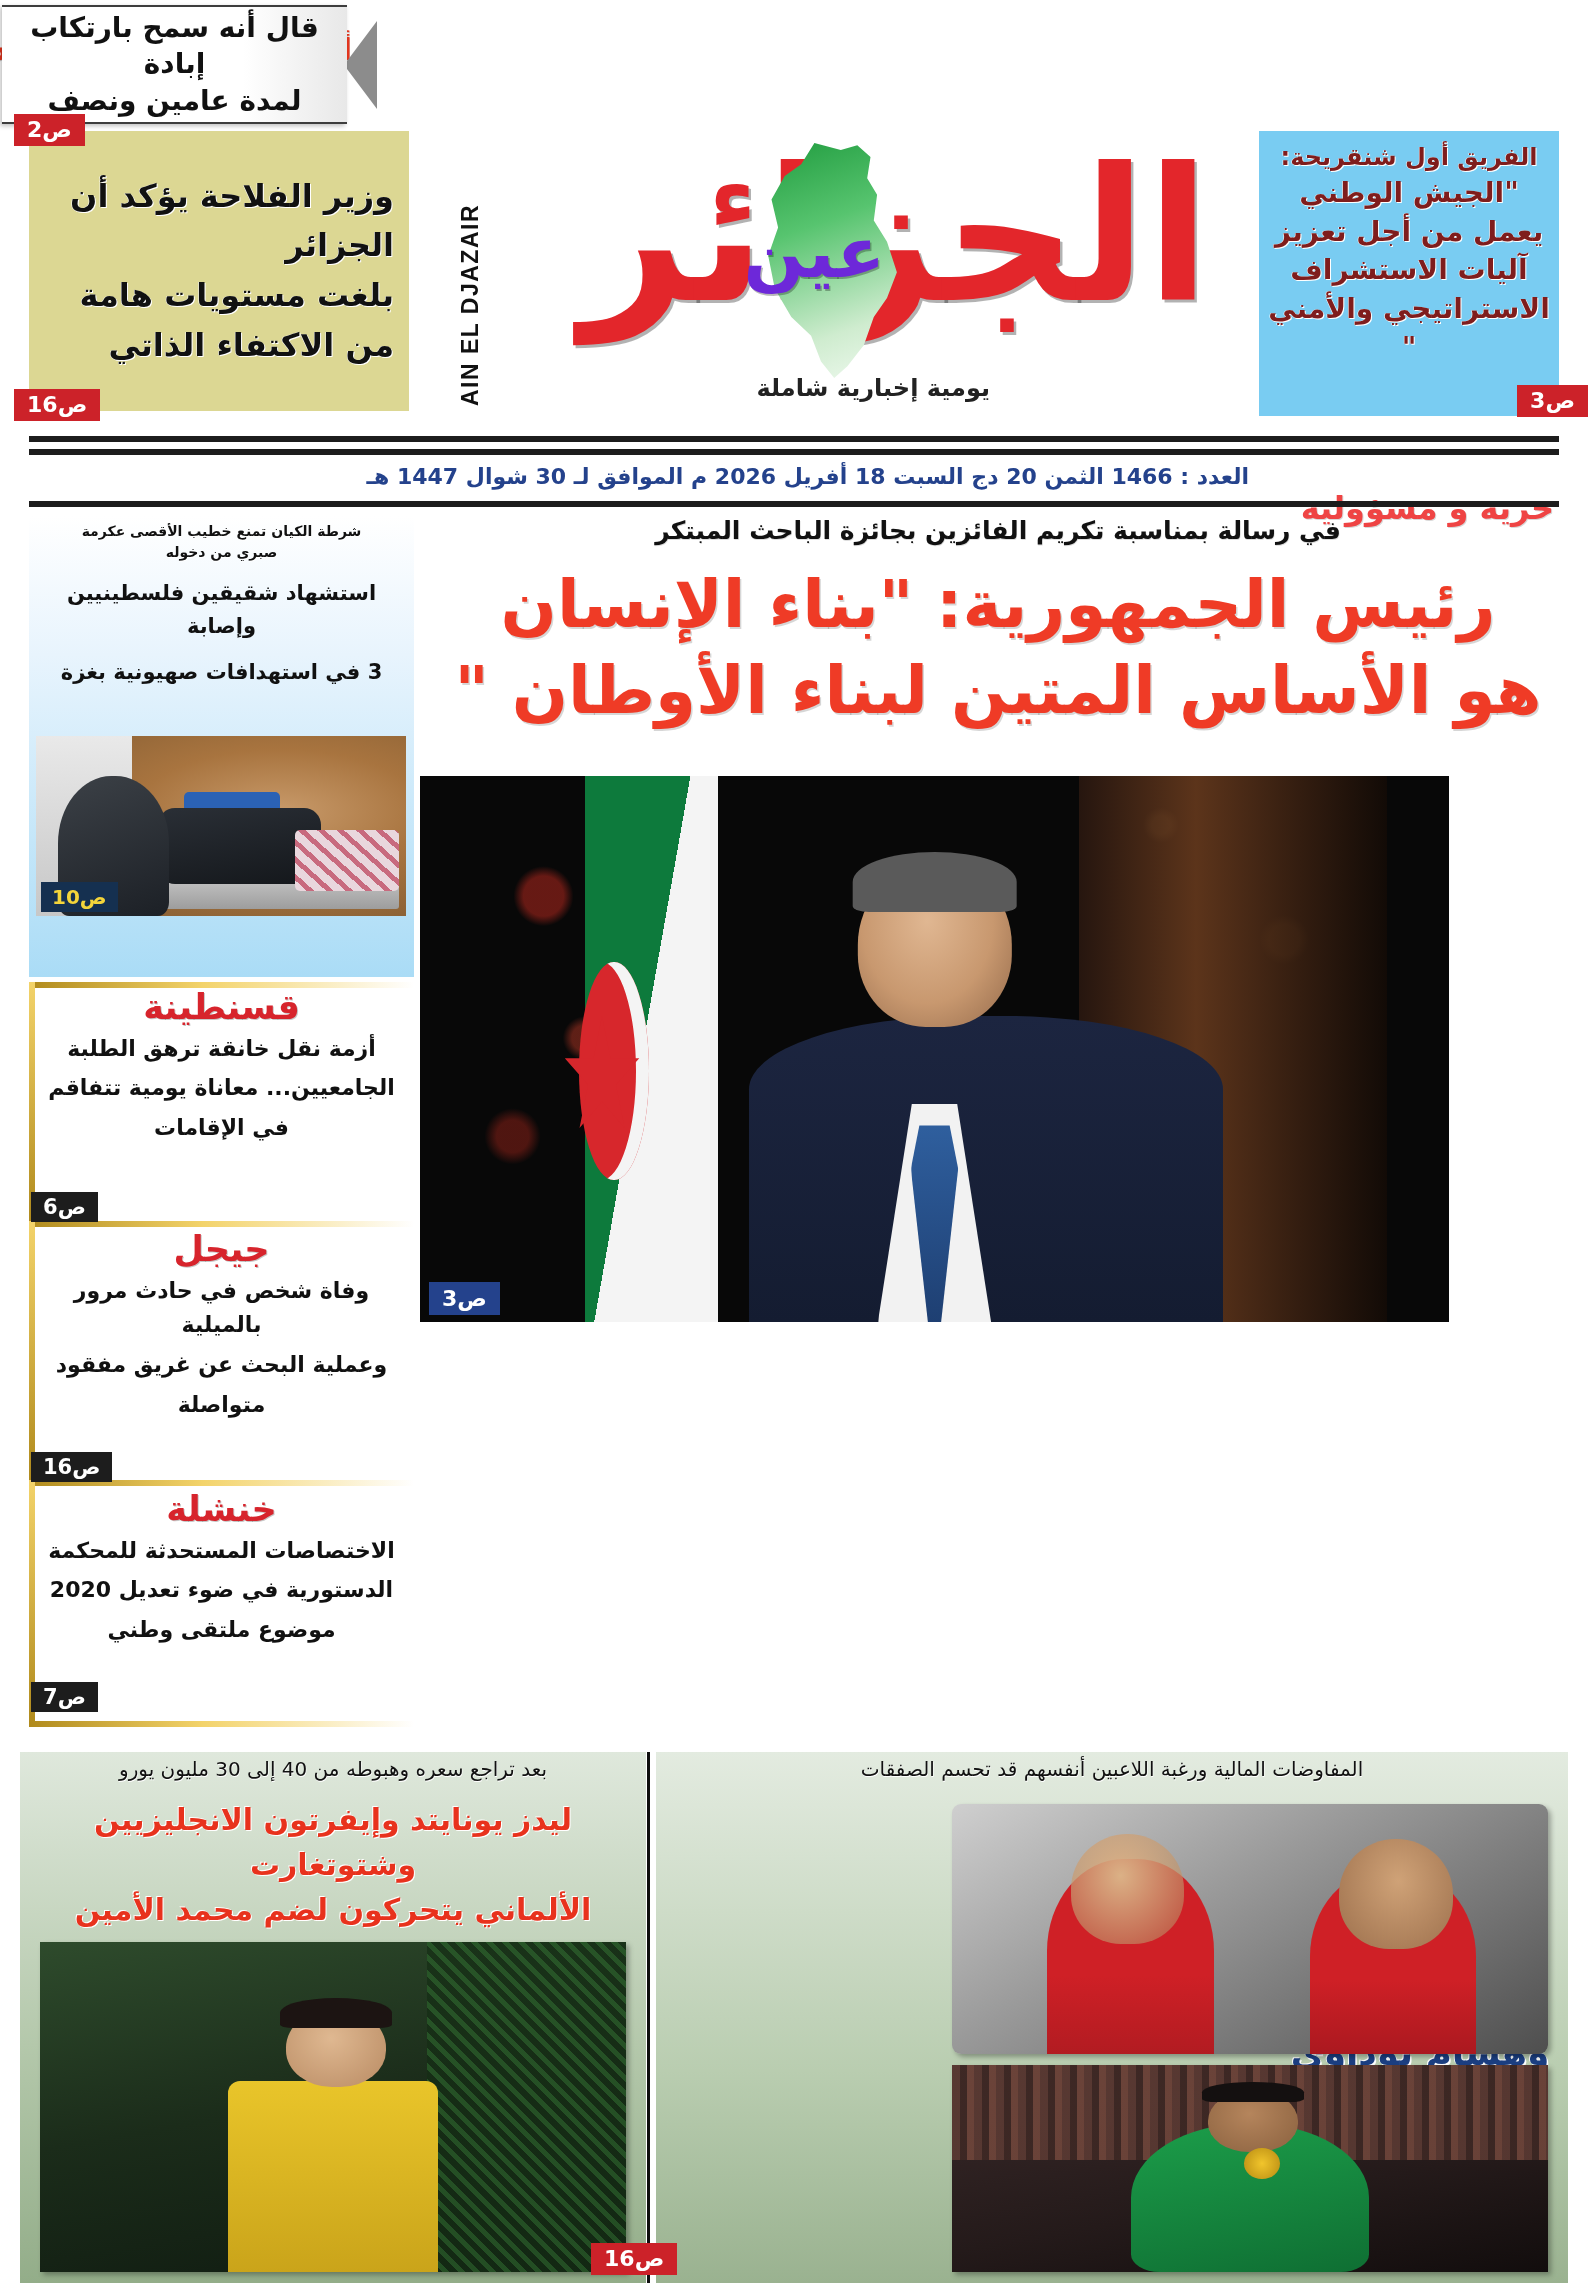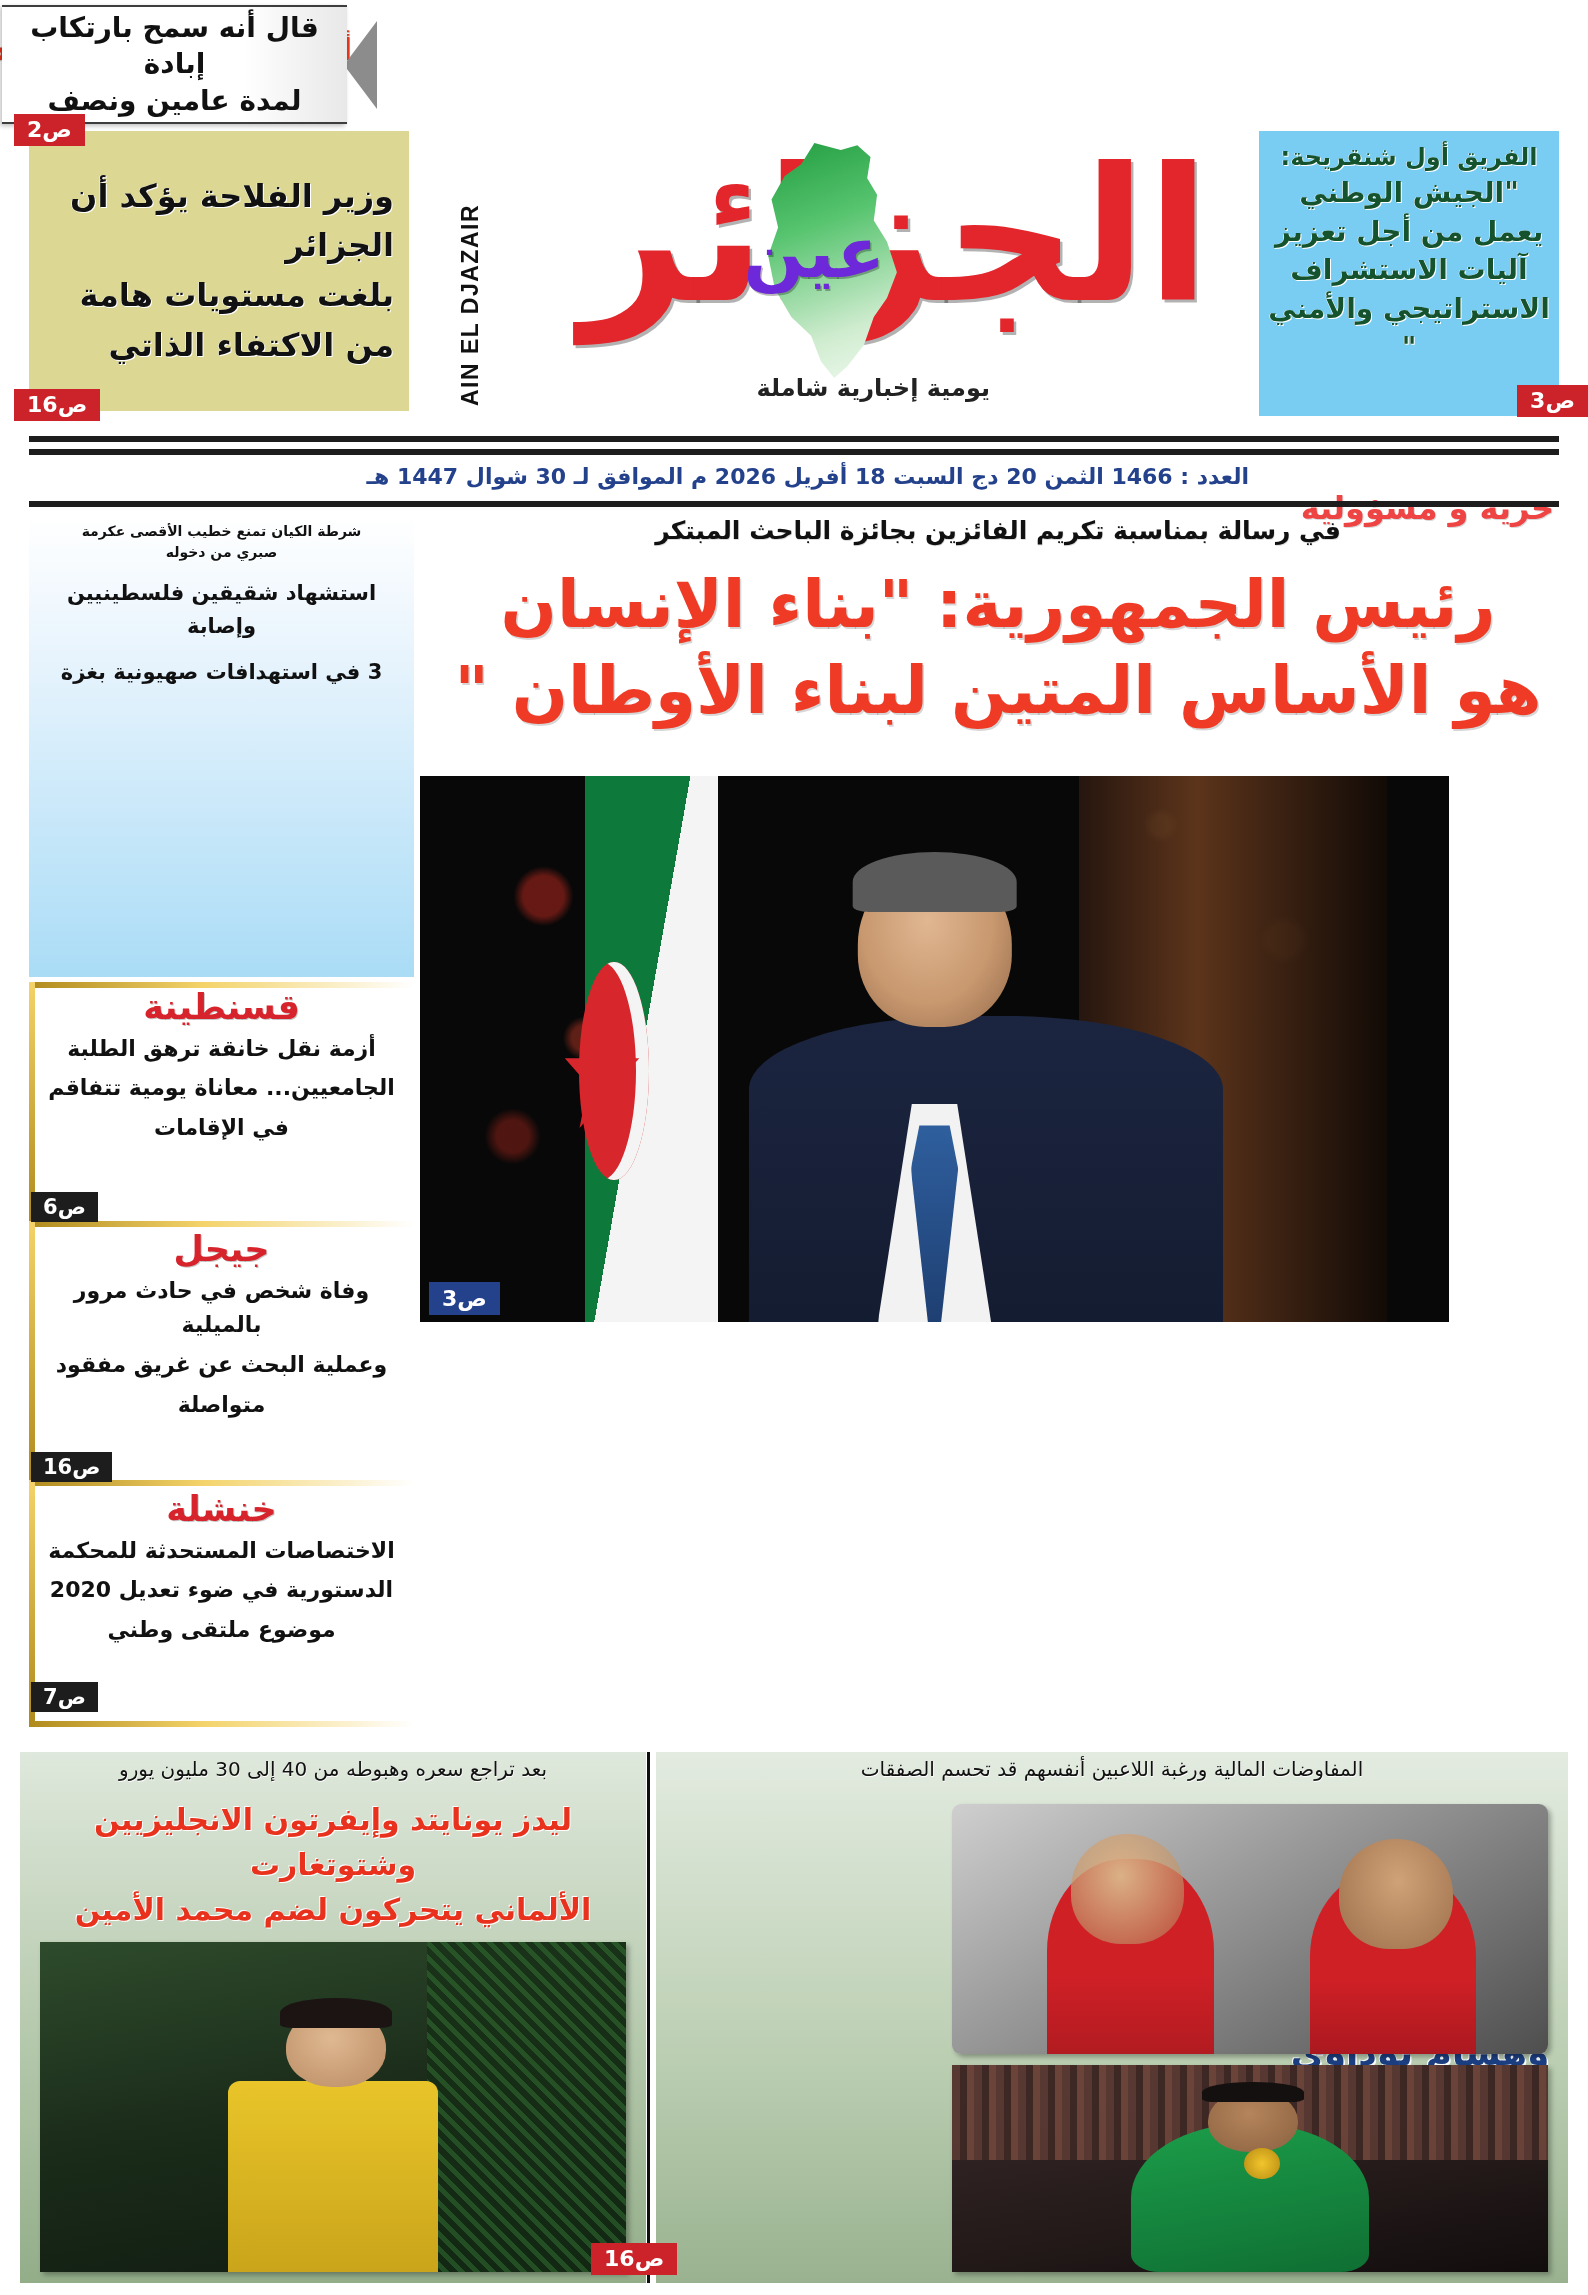--- a/index.html
+++ b/index.html
@@ -110,21 +110,21 @@
   }
 
   
   .blue-box{
     position:absolute; right:29px; top:6px; width:300px; height:285px;
     background:#79ccf2;
     padding:10px 8px 0;
     text-align:center;
   }
   .blue-box .l{
-    color:#14532d; font-weight:bold; font-size:28px; line-height:1.38;
+    color:#7f1d1d; font-weight:bold; font-size:28px; line-height:1.38;
     text-shadow:1px 1px 0 #ffffff,-0.5px -0.5px 0 #ffffff;
   }
   .blue-box .l.small{ font-size:24px; }
   .pg-red.p3b{ right:-29px; bottom:-1px; left:auto; top:auto; }
 
   
   .rule{ position:absolute; left:29px; width:1530px; background:#1d1d1d; }
   .rule.r1{ top:436px;  height:6px; }
   .rule.r2{ top:449px;  height:6px; }
   .rule.r3{ top:501px; height:6px; }
@@ -406,20 +406,29 @@
 <div class="rule r3"></div>
 
 <div class="sidebar">
 
   <div class="gaza-block">
     <div class="kicker">شرطة الكيان تمنع خطيب الأقصى عكرمة</div>
     <div class="kicker">صبري من دخوله</div>
     <div class="sub">استشهاد شقيقين فلسطينيين وإصابة</div>
     <div class="sub">3 في استهدافات صهيونية بغزة</div>
   </div>
+  <div class="gaza-photo">
+    <div class="wall"></div>
+    <div class="bed"></div>
+    <div class="pillow"></div>
+    <div class="child"></div>
+    <div class="blanket"></div>
+    <div class="person"></div>
+    <div class="pg-navy p10">ص10</div>
+  </div>
 
   <div class="gold-rule" style="top:466px;"></div>
   <div class="gold-edge" style="top:466px; height:240px;"></div>
   <div class="region" style="top:469px;">
     <div class="city">قسنطينة</div>
     <div class="body">أزمة نقل خانقة ترهق الطلبة</div>
     <div class="body">الجامعيين... معاناة يومية تتفاقم</div>
     <div class="body">في الإقامات</div>
   </div>
   <div class="pg-dark" style="left:11px; top:676px;">ص6</div>

